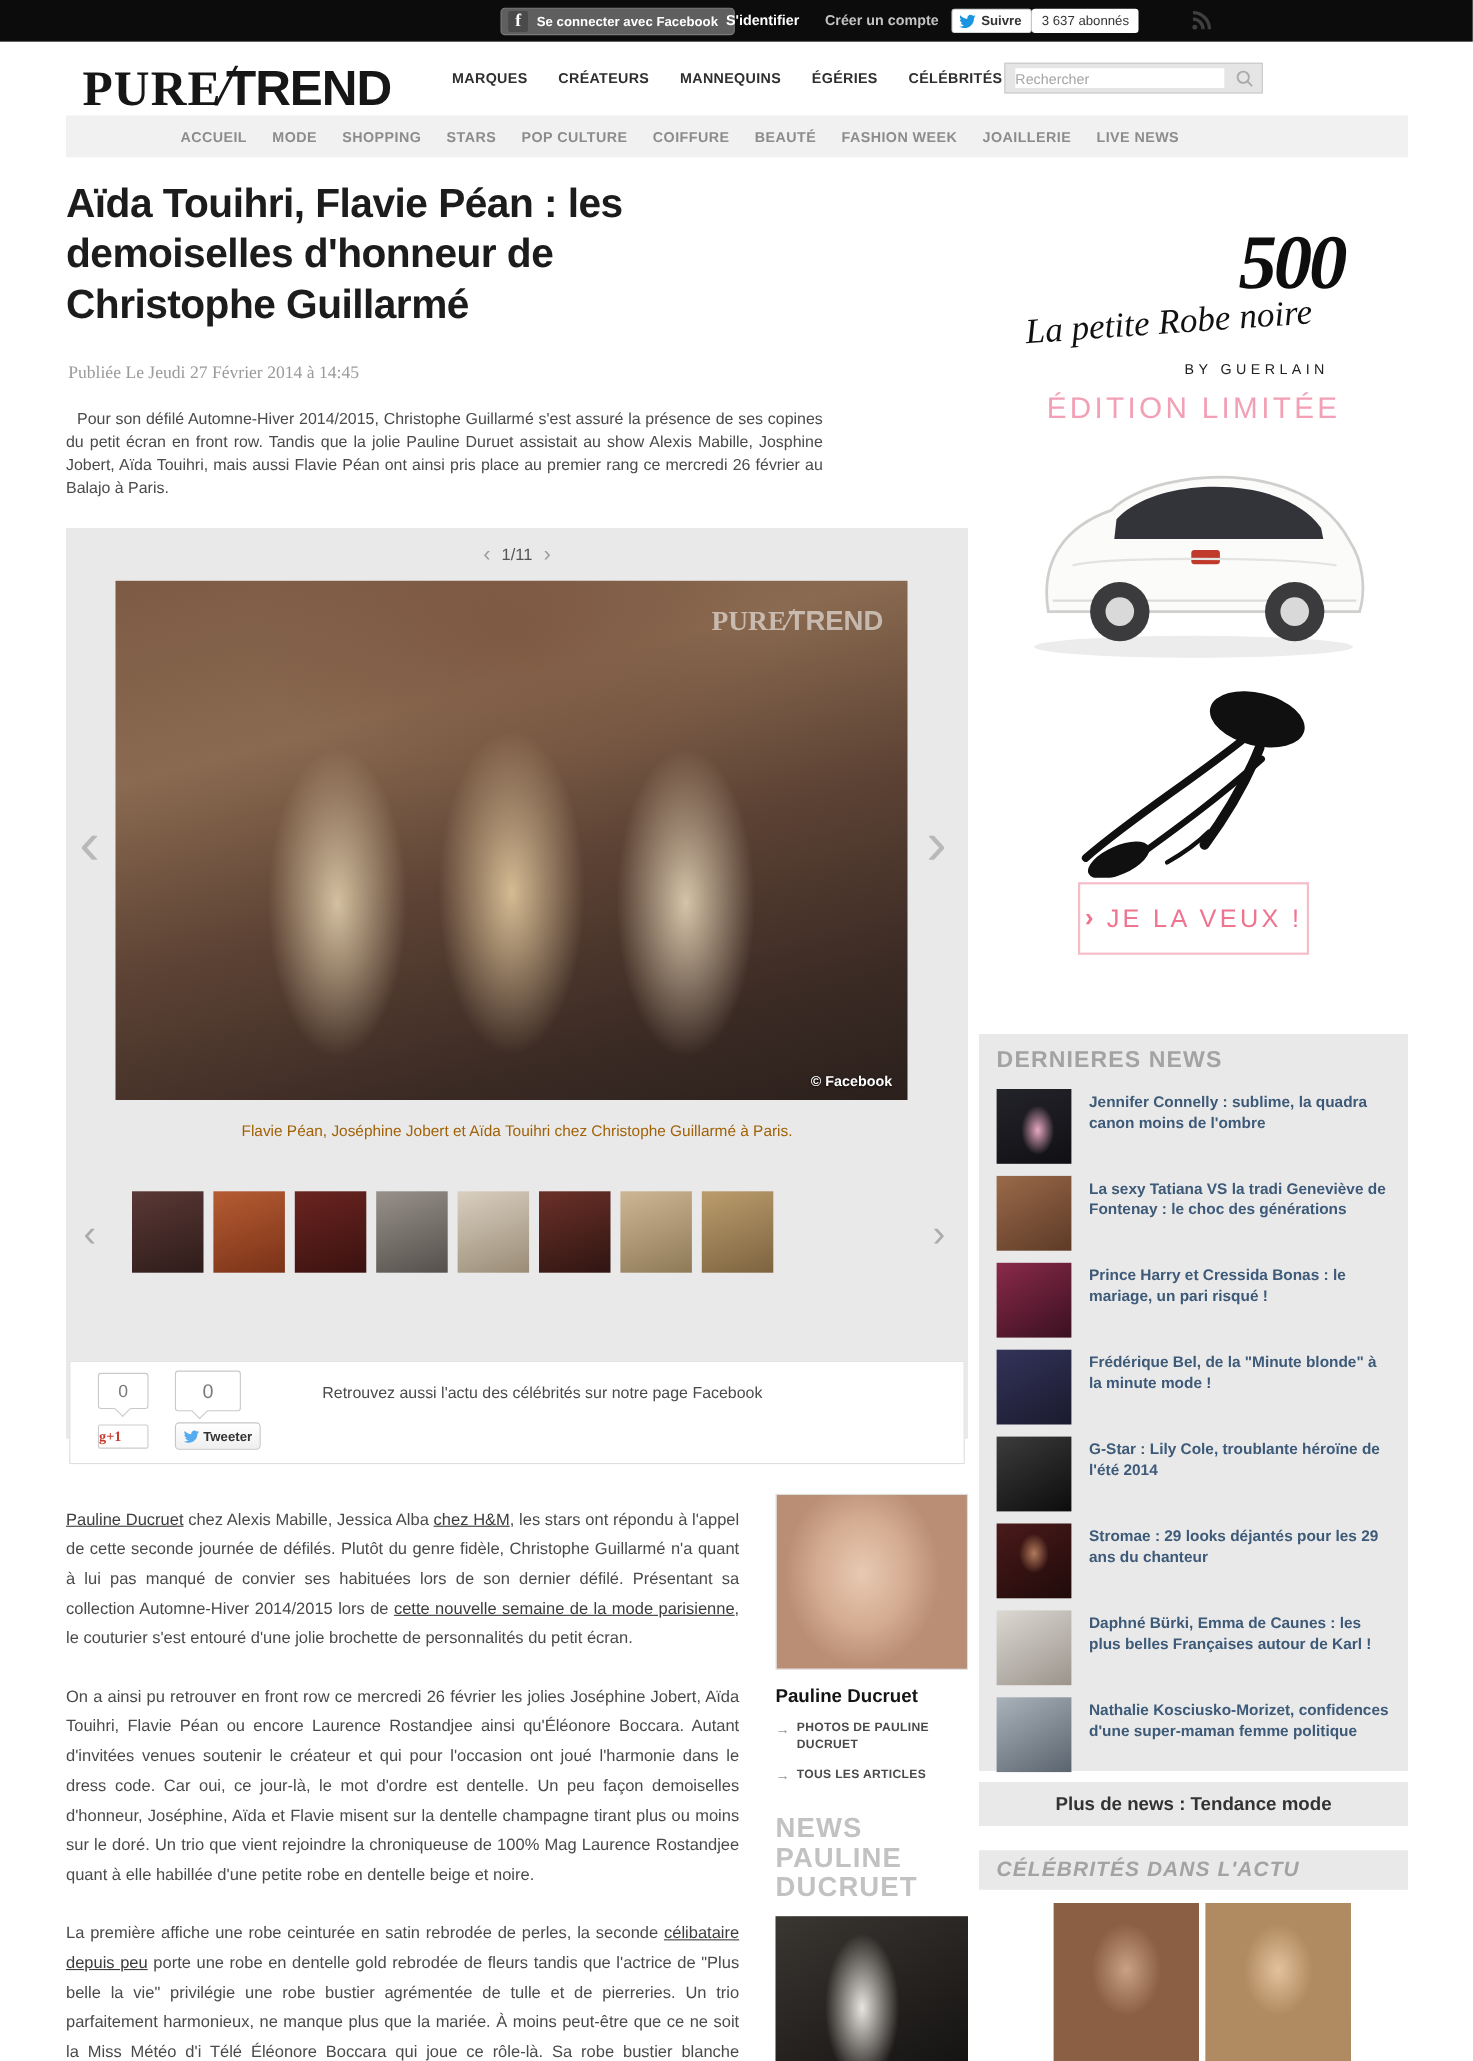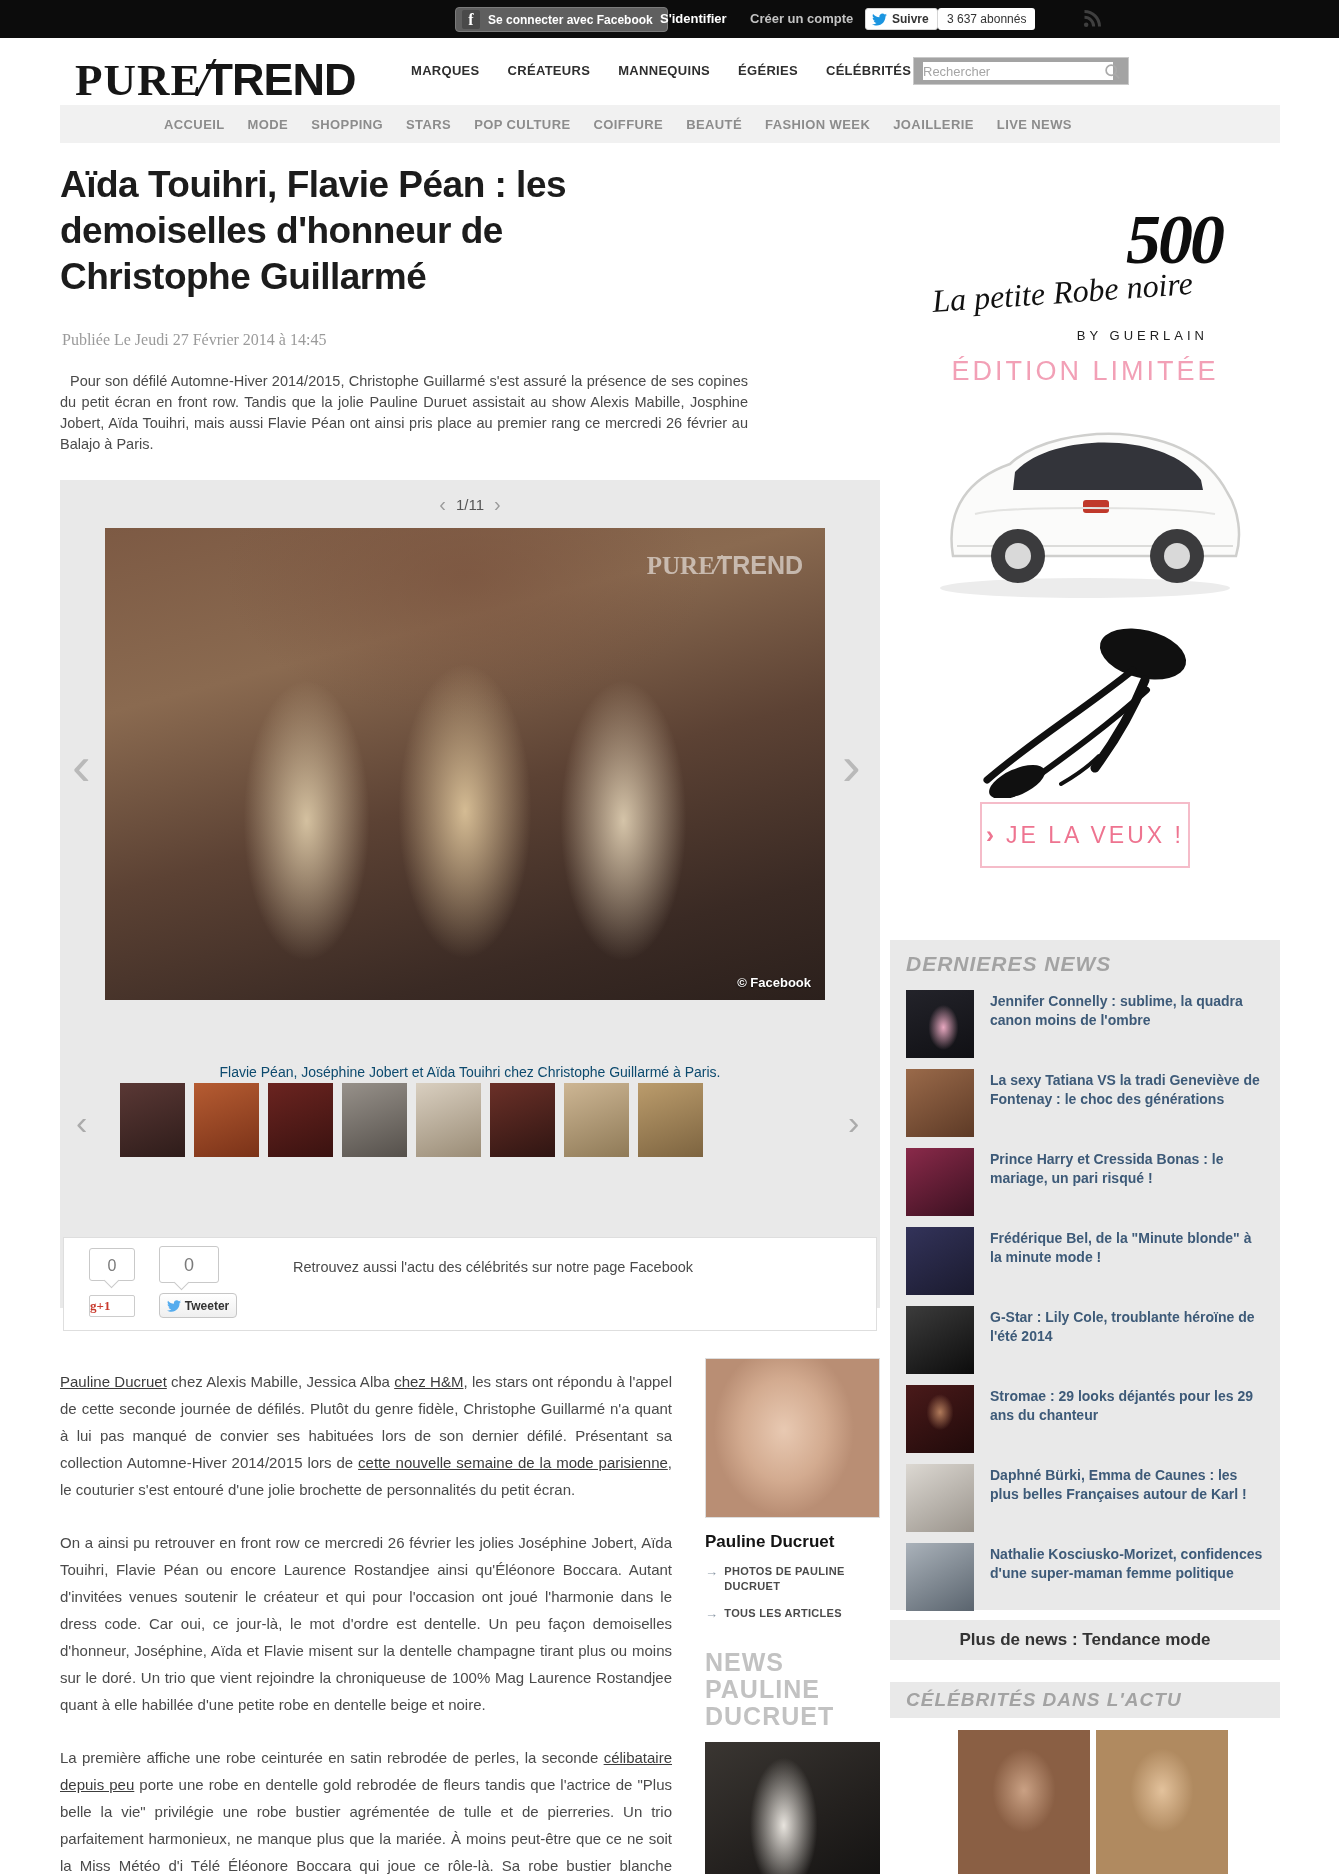--- a/index.html
+++ b/index.html
@@ -17,21 +17,21 @@
   .rss { position:absolute; left:1082px; top:9px; width:20px; height:20px; cursor:pointer; }
 
   
   .header { position:absolute; left:0; top:38px; width:1339px; height:67px; background:#fff; }
   .logo { position:absolute; left:75px; top:8px; cursor:pointer; white-space:nowrap; }
   .logo-pure { font-family:"Liberation Serif", serif; font-weight:bold; font-size:45px; color:#161616; letter-spacing:1px; }
   .logo-slash { font-family:"Liberation Serif", serif; font-style:italic; font-size:54px; color:#161616; margin:0 -7px 0 -4px; }
   .logo-trend { font-weight:900; font-size:45px; color:#161616; letter-spacing:-1px; }
   .main-nav { position:absolute; left:411px; top:25px; display:flex; gap:28px; }
   .main-nav span { font-size:13px; font-weight:bold; color:#2e2e2e; letter-spacing:0.3px; cursor:pointer; }
-  .search-box { position:absolute; left:913px; top:19px; width:216px; height:28px; background:#a3a3a3; border:1px solid #c9c9c9; }
+  .search-box { position:absolute; left:913px; top:19px; width:235px; height:28px; background:#e5e5e5; border:1px solid #c9c9c9; }
   .search-box input { position:absolute; left:9px; top:4px; width:190px; height:18px; border:none; outline:none; font-size:13px; color:#555; font-family:"Liberation Sans", sans-serif; }
   .search-box input::placeholder { color:#a5a5a5; }
   .search-icon { position:absolute; right:7px; top:5px; width:17px; height:17px; cursor:pointer; }
 
   
   .subnav { position:absolute; left:60px; top:105px; width:1220px; height:38px; background:#f1f1f1; display:flex; align-items:center; padding-left:104px; gap:23px; }
   .subnav span { font-size:13px; font-weight:bold; color:#8c8c8c; letter-spacing:0.4px; cursor:pointer; }
 
   
   .headline { position:absolute; left:60px; top:162px; width:595px; font-size:37px; font-weight:bold; color:#1c1c1c; line-height:46px; letter-spacing:-0.5px; }
@@ -51,21 +51,21 @@
        linear-gradient(165deg,#7d5a44 0%, #8a6a50 28%, #5c4234 55%, #3a2a24 82%, #2b201c 100%);
   }
   .photo-watermark { position:absolute; right:22px; top:20px; opacity:.55; color:#fff; white-space:nowrap; }
   .photo-watermark .wm-pure { font-family:"Liberation Serif", serif; font-weight:bold; font-size:25px; }
   .photo-watermark .wm-slash { font-family:"Liberation Serif", serif; font-style:italic; font-size:29px; margin:0 -4px 0 -2px; }
   .photo-watermark .wm-trend { font-weight:900; font-size:25px; }
   .photo-credit { position:absolute; right:14px; bottom:10px; color:#fff; font-size:13px; font-weight:bold; text-shadow:0 1px 2px rgba(0,0,0,.8); }
   .g-arrow { position:absolute; font-size:56px; color:#b9b9b9; cursor:pointer; line-height:56px; font-family:"Liberation Sans", sans-serif; }
   .g-arrow.left { left:12px; top:258px; }
   .g-arrow.right { left:782px; top:258px; }
-  .g-caption { position:absolute; left:0; top:540px; width:820px; text-align:center; font-size:14px; color:#0c4a6e;margin-top:44px; }
+  .g-caption { position:absolute; left:0; top:540px; width:820px; text-align:center; font-size:14px; color:#a16207; }
   .thumbs { position:absolute; left:60px; top:603px; display:flex; gap:9px; }
   .thumb { width:65px; height:74px; cursor:pointer; }
   .t-arrow { position:absolute; font-size:34px; color:#ababab; cursor:pointer; top:623px; }
   .t-arrow.left { left:16px; }
   .t-arrow.right { left:788px; }
 
   
   .socialbox { position:absolute; left:63px; top:1237px; width:814px; height:94px; background:#fff; border:1px solid #dedede; }
   .bubble { position:absolute; background:#fff; border:1px solid #c9c9c9; border-radius:3px; text-align:center; color:#7a7a7a; }
   .bubble:after { content:""; position:absolute; left:16px; bottom:-6px; width:10px; height:10px; background:#fff; border-right:1px solid #c9c9c9; border-bottom:1px solid #c9c9c9; transform:rotate(45deg); }
@@ -98,21 +98,21 @@
   .ad-by { position:absolute; right:72px; top:158px; font-size:13px; letter-spacing:4px; color:#222; }
   .ad-edition { position:absolute; left:0; top:186px; width:390px; text-align:center; font-size:27px; letter-spacing:3px; color:#f2a0b6; }
   .ad-car { position:absolute; left:25px; top:226px; }
   .ad-legs { position:absolute; left:75px; top:448px; }
   .ad-cta { position:absolute; left:90px; top:632px; width:210px; height:66px; border:2px solid #f5bcc9; background:#fff; display:flex; align-items:center; justify-content:center; gap:12px; cursor:pointer; }
   .ad-cta .cta-arrow { color:#ee7490; font-size:24px; font-weight:bold; }
   .ad-cta .cta-text { color:#ee7490; font-size:23px; letter-spacing:3px; }
 
   
   .newsbox { position:absolute; left:890px; top:940px; width:390px; height:670px; background:#e9e9e9; padding:12px 14px 0 16px; }
-  .news-title { font-size:21px; font-weight:bold; color:#a3a3a3; letter-spacing:1px; font-style:italic; }
+  .news-title { font-size:21px; font-weight:bold; color:#a3a3a3; letter-spacing:1px; }
   .news-list { margin-top:14px; }
   .news-item { display:flex; gap:16px; margin-bottom:11px; min-height:68px; cursor:pointer; }
   .news-thumb { flex:0 0 68px; width:68px; height:68px; }
   .news-text { font-size:14px; font-weight:bold; color:#3d5a78; line-height:19px; padding-top:2px; }
   .morebar { position:absolute; left:890px; top:1620px; width:390px; height:40px; background:#e9e9e9; text-align:center; line-height:40px; font-size:17px; font-weight:bold; color:#333; cursor:pointer; }
   .celebsbox { position:absolute; left:890px; top:1682px; width:390px; height:192px; }
   .celebs-title { height:36px; background:#e9e9e9; line-height:36px; padding-left:16px; font-size:19px; font-weight:bold; color:#a3a3a3; letter-spacing:1px; font-style:italic; }
   .celebs-photos { position:absolute; left:68px; top:48px; display:flex; gap:6px; }
   .celeb-photo { width:132px; height:144px; cursor:pointer; }
 </style>

